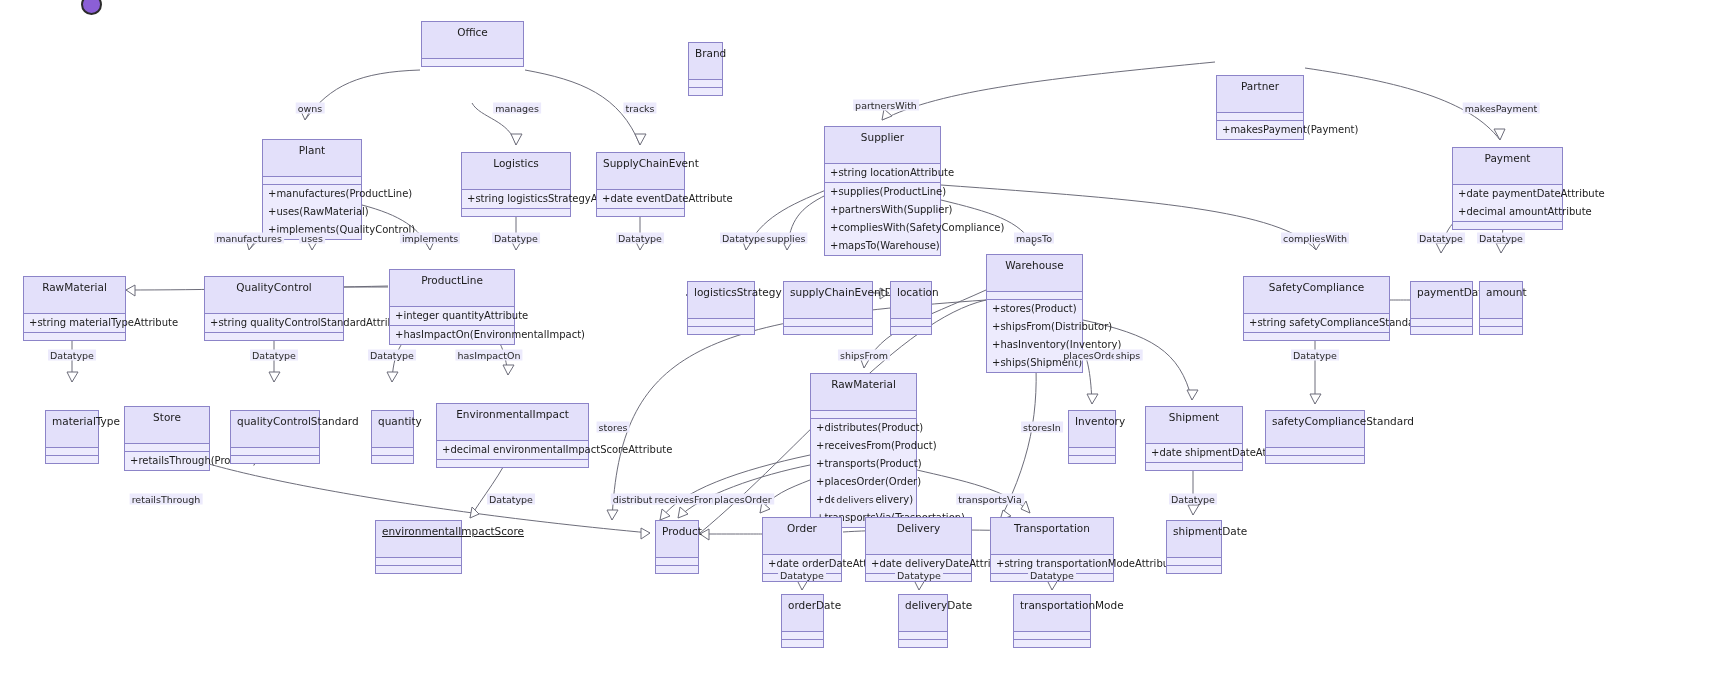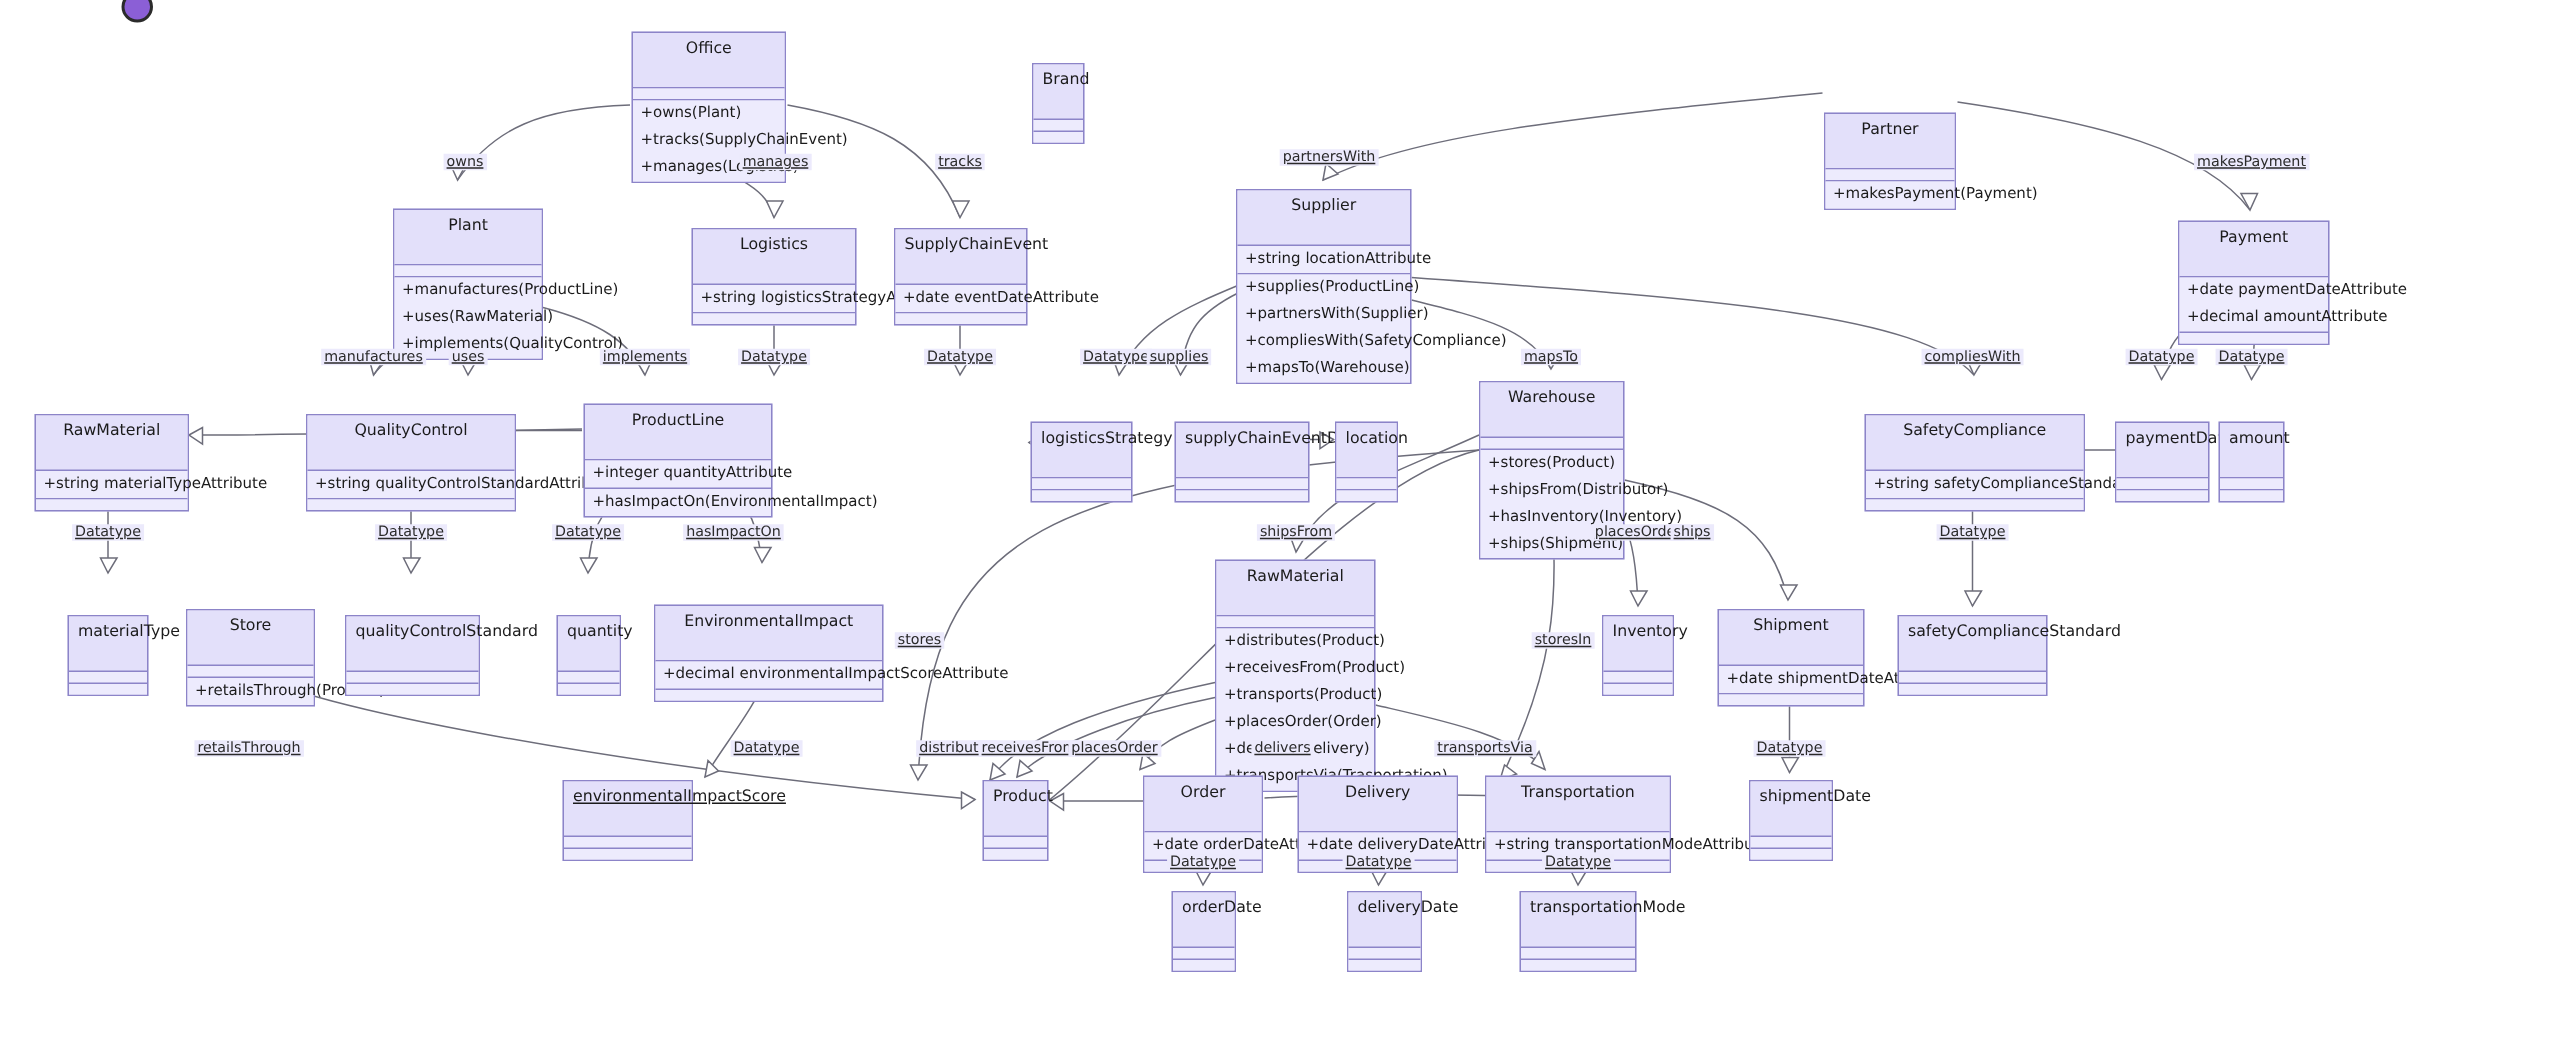--- a/index.html
+++ b/index.html
@@ -64,21 +64,20 @@
   .edge-label {
     position: absolute;
     font-size: 9.5px;
     color: #2a2a2a;
     background: #eceafc;
     padding: 0 2px;
     white-space: nowrap;
     z-index: 6;
     line-height: 11px;
     transform: translate(-50%, -50%);
-    text-decoration: underline;
   }
   #logo-badge {
     position: absolute;
     left: 81px;
     top: -6px;
     width: 17px;
     height: 17px;
     border-radius: 50%;
     background: #8b5fd6;
     border: 2px solid #2b2b2b;
@@ -183,25 +182,20 @@
       <path d="M 700 534 L 709 529 L 709 540 Z" class="arrowhead" fill="#ffffff" stroke="#6d6d7a" stroke-width="1"></path>
       <path d="M 986 300 C 900 320 800 450 700 533" class="edge"></path>
       <path d="M 1114 535 C 1060 530 900 528 843 532" class="edge"></path>
       <path d="M 1410 300 C 1400 300 1395 300 1390 300" class="edge"></path>
     </svg>
 
   <div id="class-layer">
       <div class="uml-class" style="left: 421px; top: 21px; width: 103px;">
         <div class="uml-title">Office</div>
         <div class="uml-section empty"></div>
-        <div class="uml-section">
-          <div class="uml-row">+owns(Plant)</div>
-          <div class="uml-row">+tracks(SupplyChainEvent)</div>
-          <div class="uml-row">+manages(Logistics)</div>
-        </div>
       </div>
       <div class="uml-class" style="left: 688px; top: 42px; width: 35px;">
         <div class="uml-title">Brand</div>
         <div class="uml-section empty"></div>
         <div class="uml-section empty"></div>
       </div>
       <div class="uml-class" style="left: 1216px; top: 34px; width: 88px; margin-top: 41px;">
         <div class="uml-title">Partner</div>
         <div class="uml-section empty"></div>
         <div class="uml-section">
@@ -236,21 +230,21 @@
         <div class="uml-section">
           <div class="uml-row">+string locationAttribute</div>
         </div>
         <div class="uml-section">
           <div class="uml-row">+supplies(ProductLine)</div>
           <div class="uml-row">+partnersWith(Supplier)</div>
           <div class="uml-row">+compliesWith(SafetyCompliance)</div>
           <div class="uml-row">+mapsTo(Warehouse)</div>
         </div>
       </div>
-      <div class="uml-class" style="left: 1452px; top: 147px; width: 101px;">
+      <div class="uml-class" style="left: 1452px; top: 147px; width: 111px;">
         <div class="uml-title">Payment</div>
         <div class="uml-section">
           <div class="uml-row">+date paymentDateAttribute</div>
           <div class="uml-row">+decimal amountAttribute</div>
         </div>
         <div class="uml-section empty"></div>
       </div>
       <div class="uml-class" style="left: 986px; top: 254px; width: 97px;">
         <div class="uml-title">Warehouse</div>
         <div class="uml-section empty"></div>

